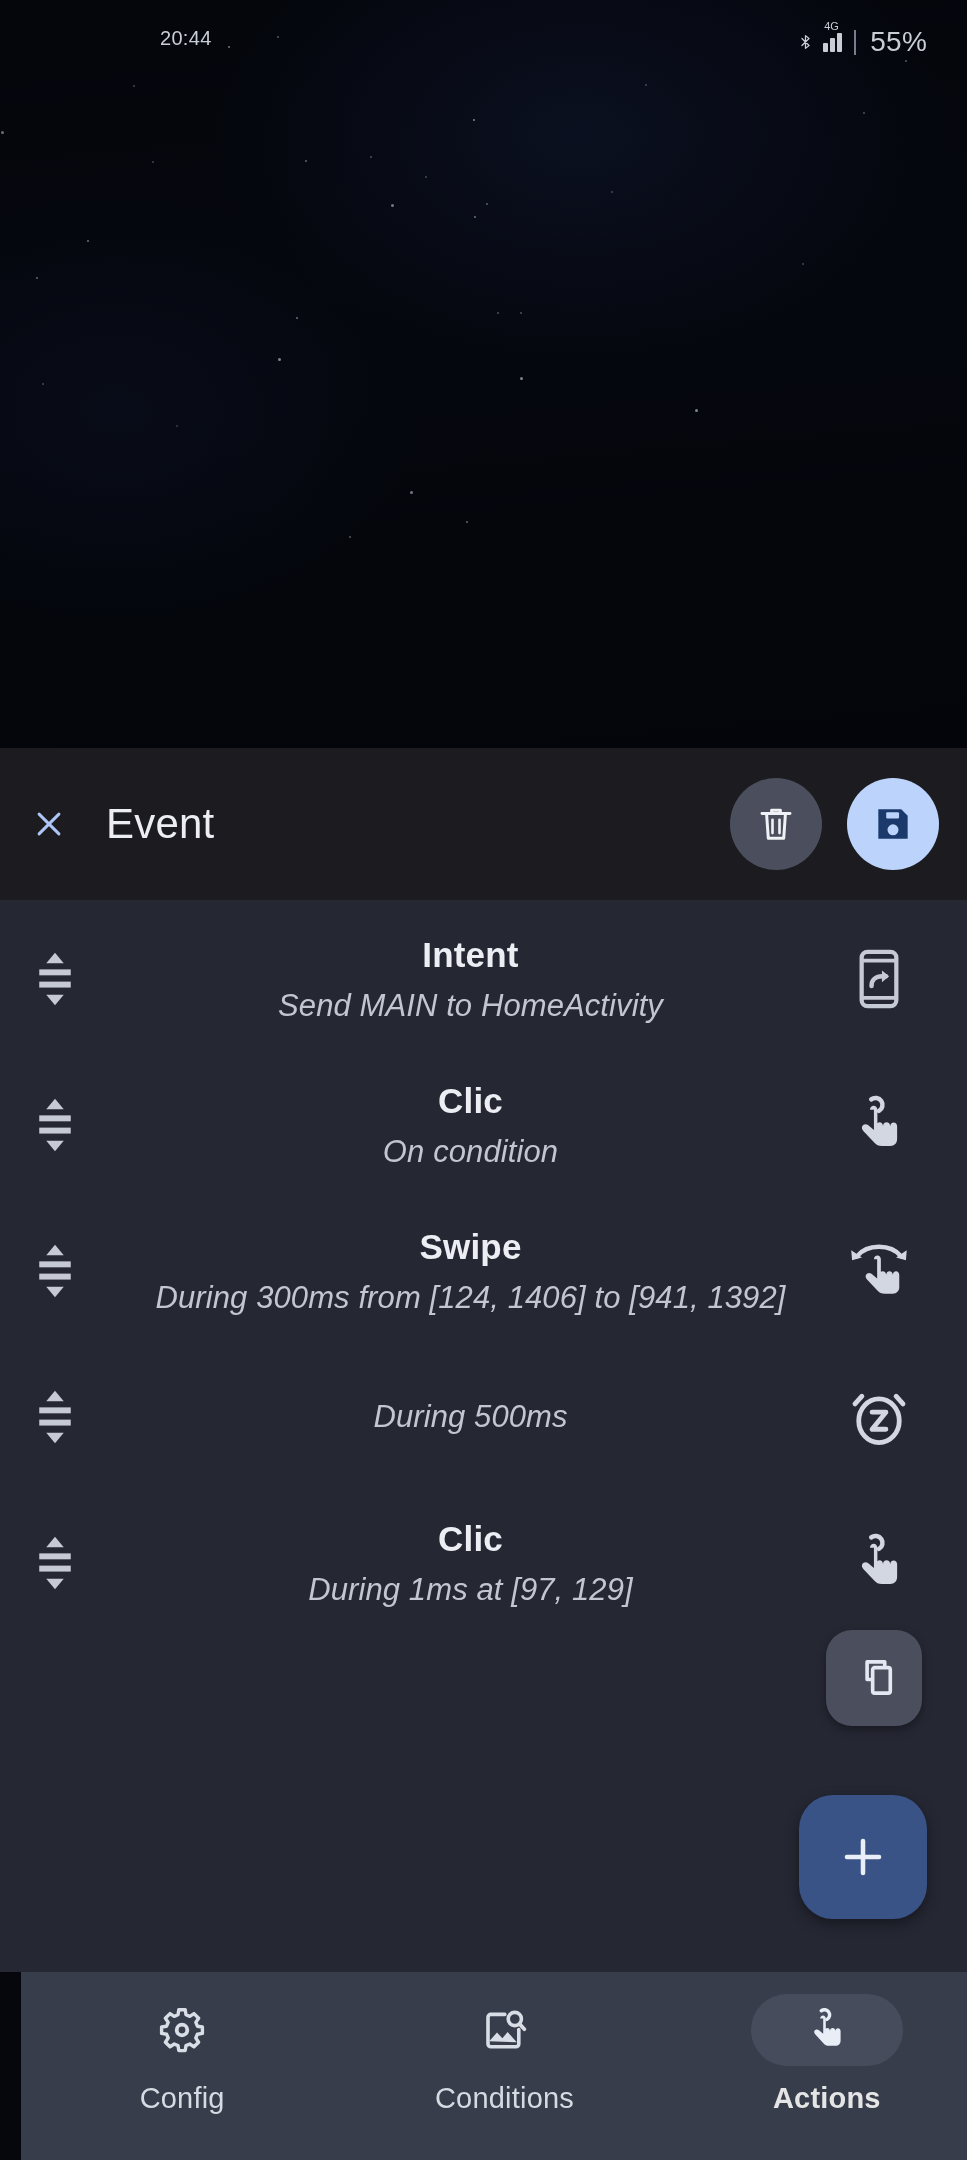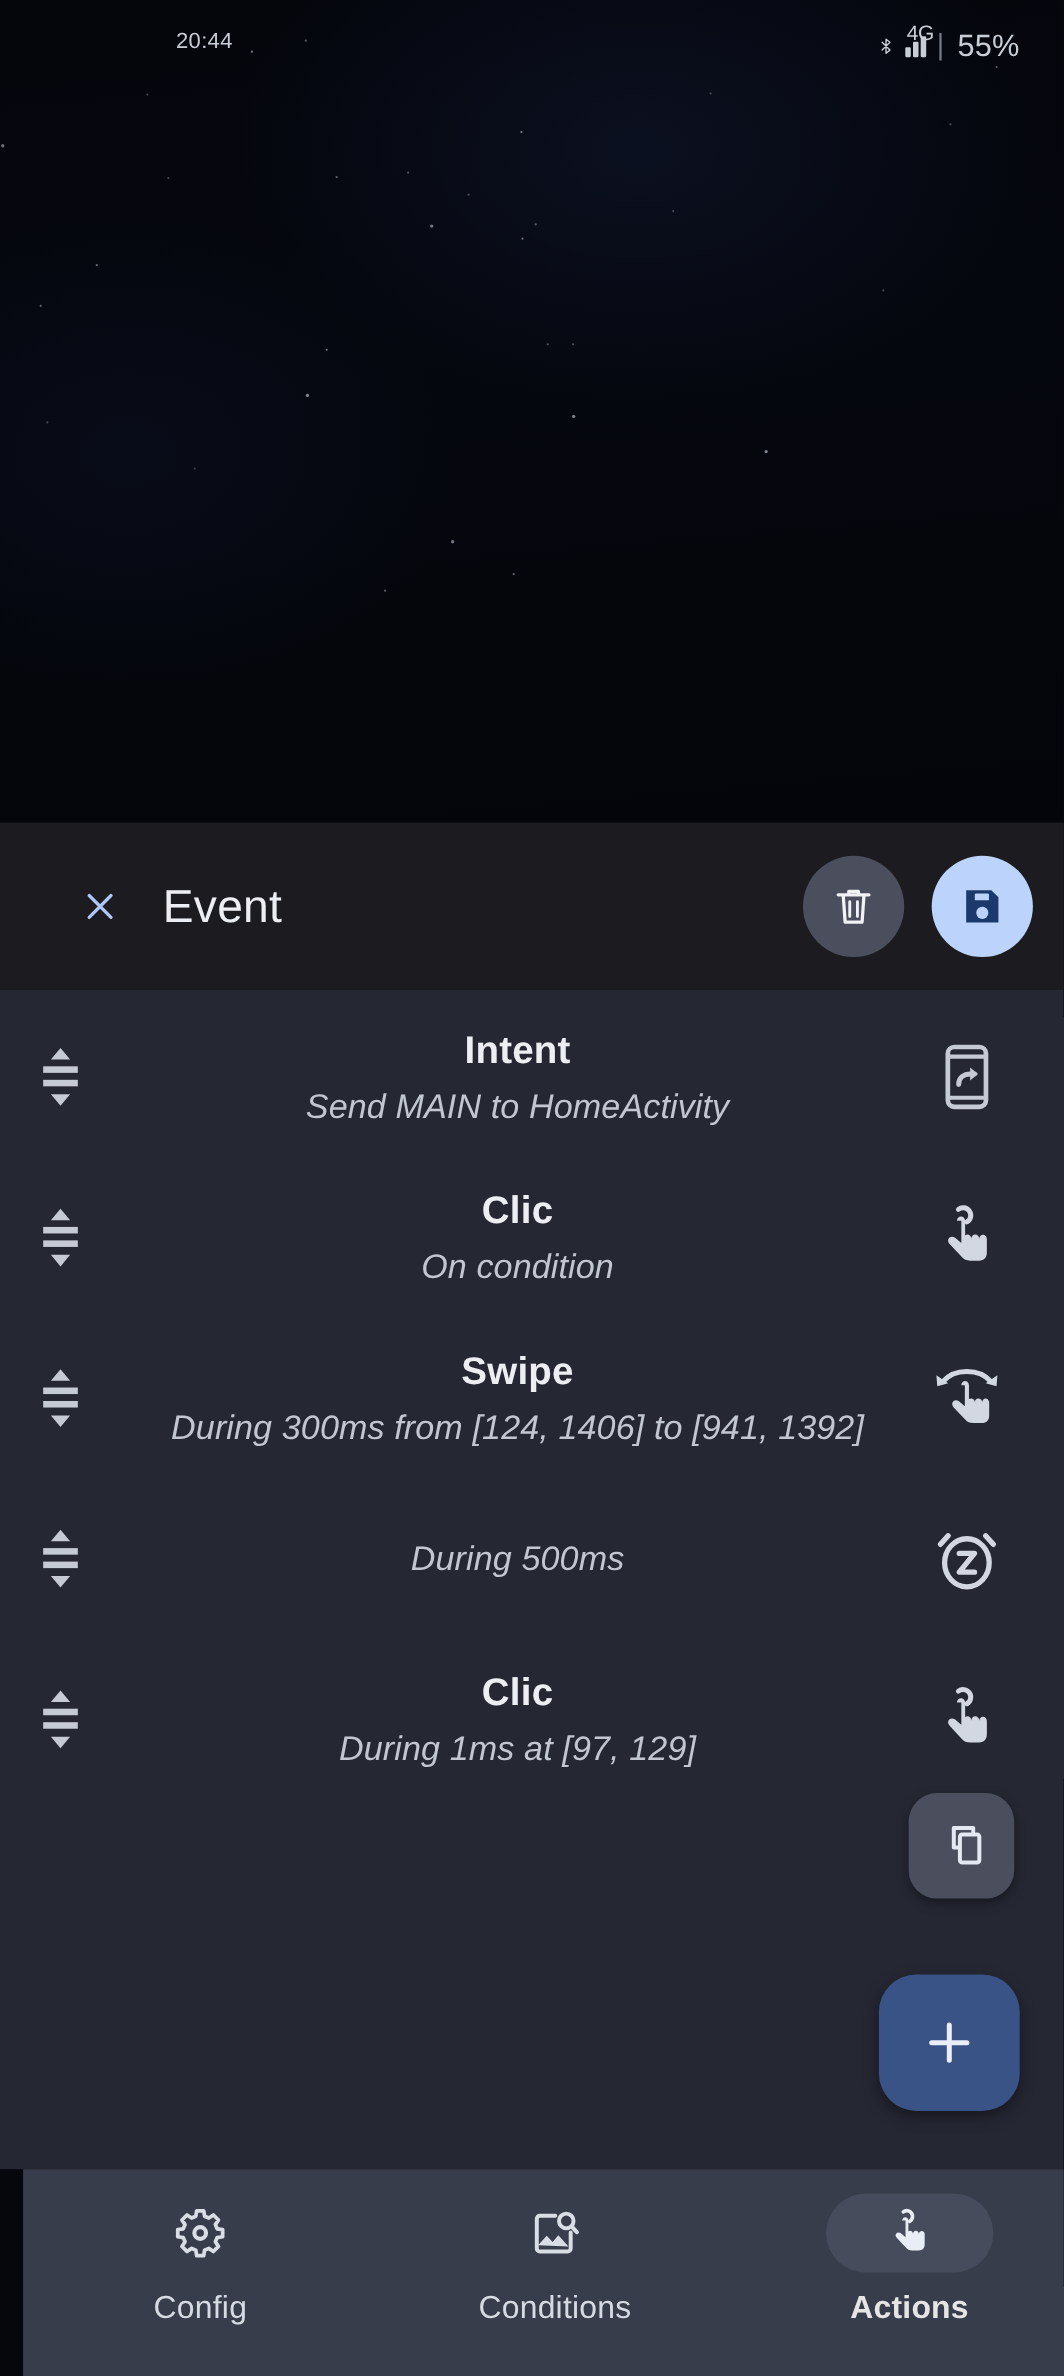--- a/index.html
+++ b/index.html
@@ -31,35 +31,35 @@
     font-size:20px; color:#c9cdd6; letter-spacing:.3px;
   }
   .sb-right {
     position:absolute; right:40px; top:26px;
     display:flex; align-items:center; gap:9px;
   }
   .sb-bt { width:17px; height:26px; display:block; }
   .sb-net { display:flex; align-items:flex-end; gap:2px; position:relative; }
   .sb-net-label {
     position:absolute; top:-13px; left:1px;
-    font-size:19px; color:#c9cdd6; white-space:nowrap; letter-spacing:-.3px;
+    font-size:11px; color:#c9cdd6; white-space:nowrap; letter-spacing:-.3px;
   }
   .bar { width:5px; background:#c9cdd6; border-radius:1px; }
   .b1 { height:9px; } .b2 { height:14px; } .b3 { height:19px; }
   .sb-sep { width:2px; height:25px; background:#777d8a; margin:0 5px 0 3px; }
   .sb-batt { font-size:28px; color:#c9cdd6; letter-spacing:.2px; }
 
   
   .panel {
     position:absolute; left:0; top:748px; width:967px; height:1224px;
     background:#252733;
   }
   .header {
     position:relative; height:152px; background:#1c1c20;
-    display:flex; align-items:center; padding:0 28px 0 60px;
+    display:flex; align-items:center; padding:0 28px 0 18px;
   }
   .close-btn {
     width:62px; height:62px; display:flex; align-items:center; justify-content:center;
     cursor:pointer; flex:0 0 auto;
   }
   .close-btn svg { width:34px; height:34px; }
   .header-title {
     margin-left:26px; font-size:42px; color:#eceef3; font-weight:400; letter-spacing:.2px;
   }
   .header-actions { margin-left:auto; display:flex; align-items:center; gap:25px; }

